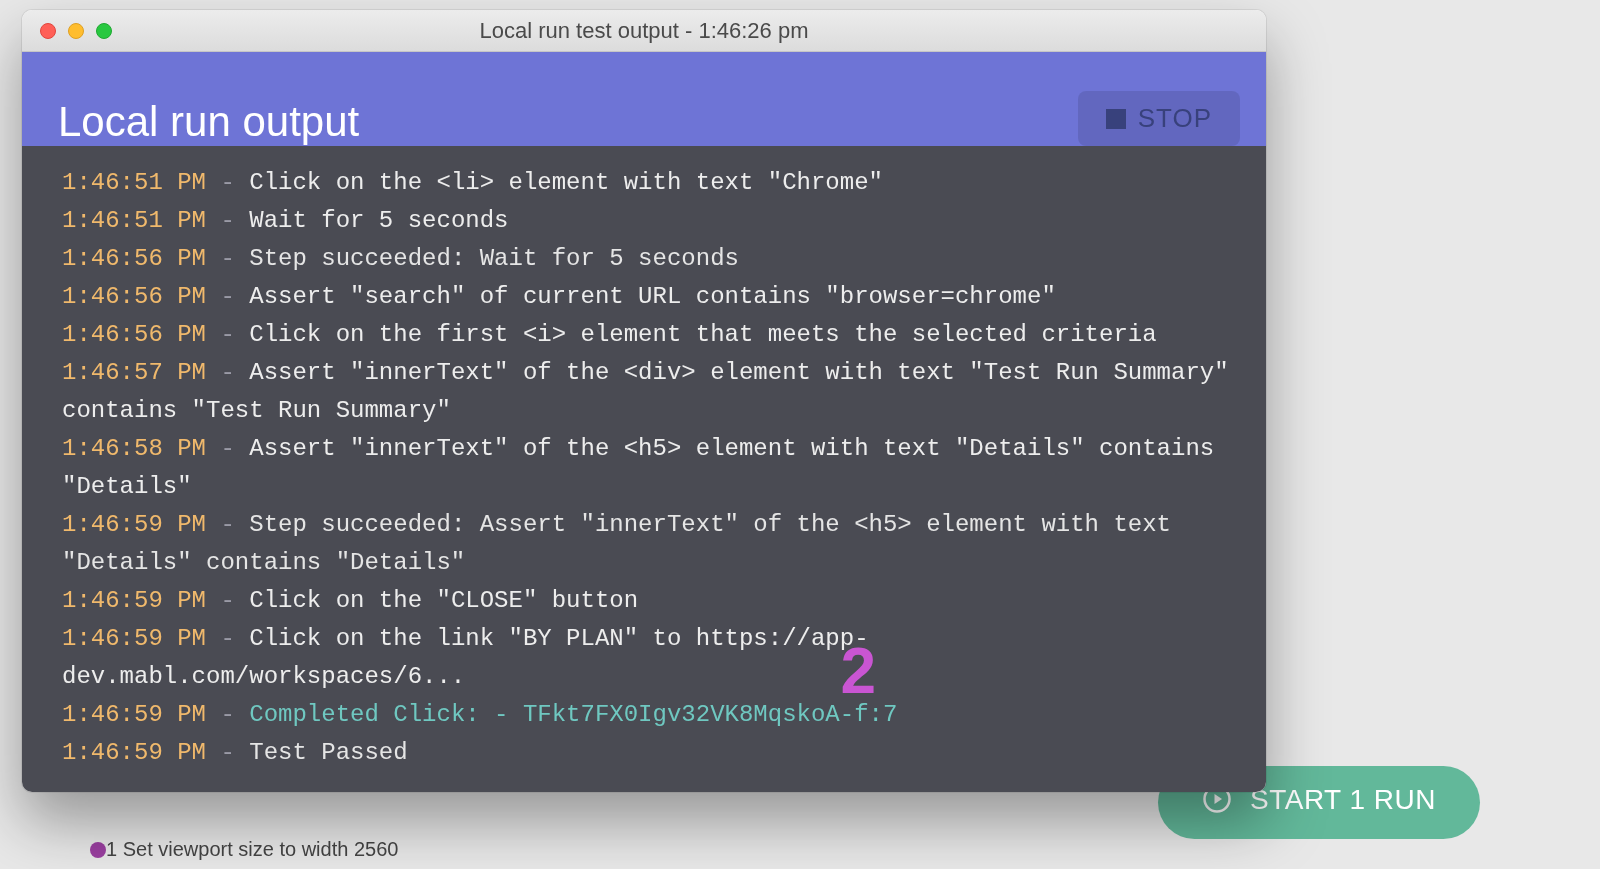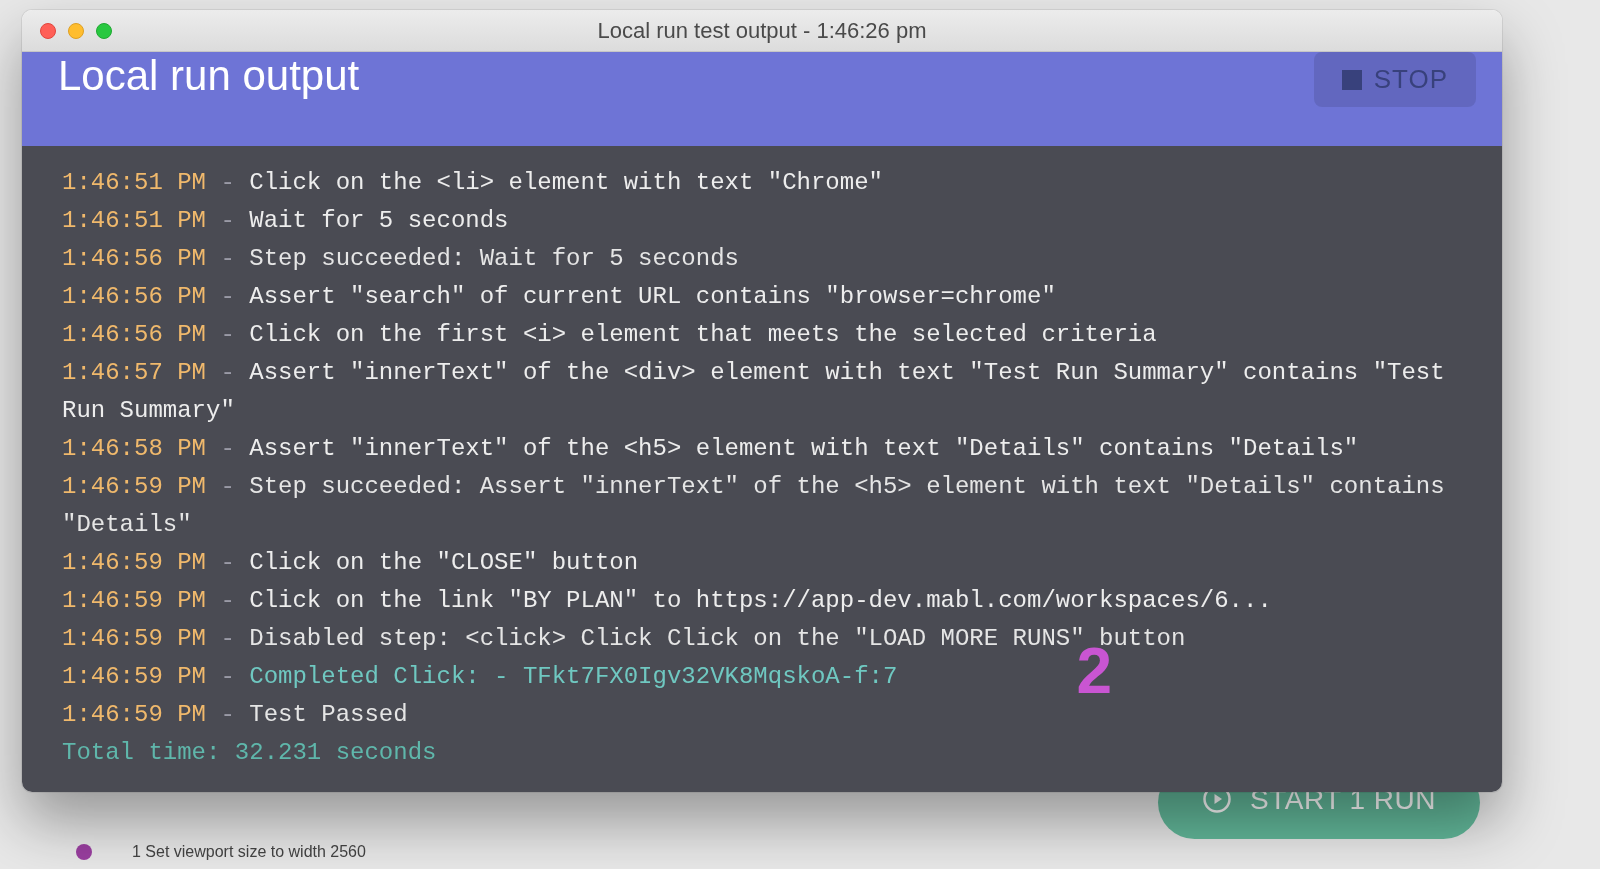--- a/index.html
+++ b/index.html
@@ -1,26 +1,25 @@
 <!DOCTYPE html>
 <html><head>
 <meta charset="utf-8">
 <style>
   * { box-sizing: border-box; margin: 0; padding: 0; }
   html, body { width: 1600px; height: 869px; overflow: hidden; font-family: -apple-system, BlinkMacSystemFont, "Segoe UI", sans-serif; }
   body { background: #e8e8e8; position: relative; }
 
   .bg-step-row {
     position: absolute;
-    left: 76px;
+    left: 90px;
     bottom: 8px;
     display: flex;
     align-items: center;
-    gap: 40px;
-    font-size: 16px;
+    font-size: 20px;
     color: #444;
   }
   .bg-bullet {
     width: 16px; height: 16px; border-radius: 50%;
     background: #9a3fa0;
   }
 
   .start-run-button {
     position: absolute;
     right: 120px;
@@ -35,21 +34,21 @@
     gap: 18px;
     cursor: pointer;
     letter-spacing: 0.5px;
   }
   .start-run-button svg { width: 30px; height: 30px; }
 
   .mac-window {
     position: absolute;
     left: 22px;
     top: 10px;
-    width: 1480px;
+    width: 1244px;
     height: 782px;
     background: #fff;
     border-radius: 10px;
     box-shadow: 0 30px 60px rgba(0,0,0,0.35), 0 0 0 1px rgba(0,0,0,0.07);
     overflow: hidden;
     display: flex;
     flex-direction: column;
   }
   .mac-titlebar {
     height: 42px;
@@ -76,21 +75,21 @@
     font-size: 22px;
     color: #4a4a4a;
     font-weight: 400;
   }
 
   .panel-header {
     background: #6e74d6;
     height: 94px;
     flex: 0 0 auto;
     display: flex;
-    align-items: flex-start;
+    align-items: flex-end;
     justify-content: space-between;
     padding: 0 26px 0 36px;
   }
   .panel-title {
     color: #fff;
     font-size: 42px;
     font-weight: 400;
   }
   .stop-button {
     background: rgba(0,0,0,0.14);
@@ -179,20 +178,18 @@
         <div class="log-line"><span class="ts">1:46:51 PM</span><span class="dash"> - </span><span class="msg-white">Click on the &lt;li&gt; element with text "Chrome"</span></div>
         <div class="log-line"><span class="ts">1:46:51 PM</span><span class="dash"> - </span><span class="msg-white">Wait for 5 seconds</span></div>
         <div class="log-line"><span class="ts">1:46:56 PM</span><span class="dash"> - </span><span class="msg-gray">Step succeeded: Wait for 5 seconds</span></div>
         <div class="log-line"><span class="ts">1:46:56 PM</span><span class="dash"> - </span><span class="msg-white">Assert "search" of current URL contains "browser=chrome"</span></div>
         <div class="log-line"><span class="ts">1:46:56 PM</span><span class="dash"> - </span><span class="msg-white">Click on the first &lt;i&gt; element that meets the selected criteria</span></div>
         <div class="log-line"><span class="ts">1:46:57 PM</span><span class="dash"> - </span><span class="msg-white">Assert "innerText" of the &lt;div&gt; element with text "Test Run Summary" contains "Test Run Summary"</span></div>
         <div class="log-line"><span class="ts">1:46:58 PM</span><span class="dash"> - </span><span class="msg-white">Assert "innerText" of the &lt;h5&gt; element with text "Details" contains "Details"</span></div>
         <div class="log-line"><span class="ts">1:46:59 PM</span><span class="dash"> - </span><span class="msg-gray">Step succeeded: Assert "innerText" of the &lt;h5&gt; element with text "Details" contains "Details"</span></div>
         <div class="log-line"><span class="ts">1:46:59 PM</span><span class="dash"> - </span><span class="msg-white">Click on the "CLOSE" button</span></div>
         <div class="log-line"><span class="ts">1:46:59 PM</span><span class="dash"> - </span><span class="msg-white">Click on the link "BY PLAN" to https://app-dev.mabl.com/workspaces/6...</span></div>
-        <div class="log-line"><span class="ts">1:46:59 PM</span><span class="dash"> - </span><span class="msg-gray">Disabled step: &lt;click&gt; Click Click on the "LOAD MORE RUNS" button</span></div>
         <div class="log-line"><span class="ts">1:46:59 PM</span><span class="dash"> - </span><span class="msg-teal">Completed Click: - TFkt7FX0Igv32VK8MqskoA-f:7</span></div>
         <div class="log-line"><span class="ts">1:46:59 PM</span><span class="dash"> - </span><span class="msg-green">Test Passed</span></div>
       </div>
-    <div class="total-line">Total time: 32.231 seconds</div>
     <div class="annotation-2">2</div>
   </div>
 </div>
 
 </body></html>

